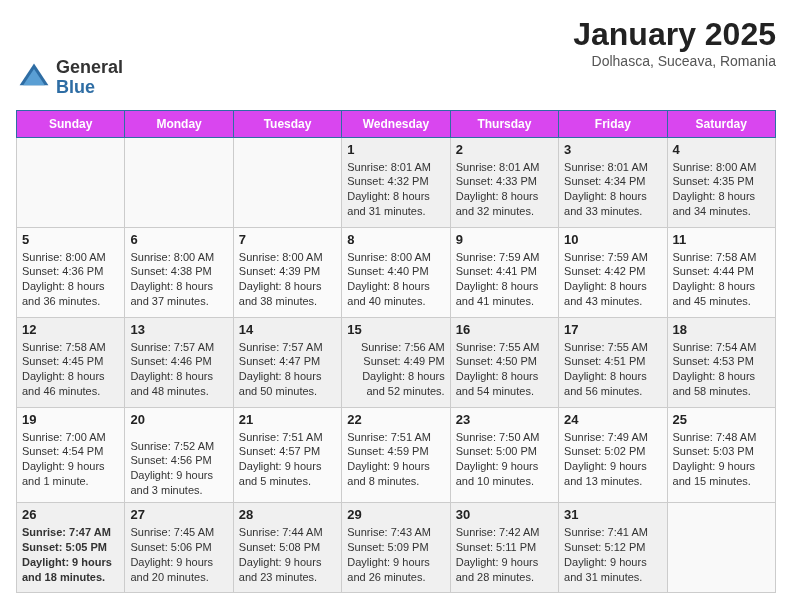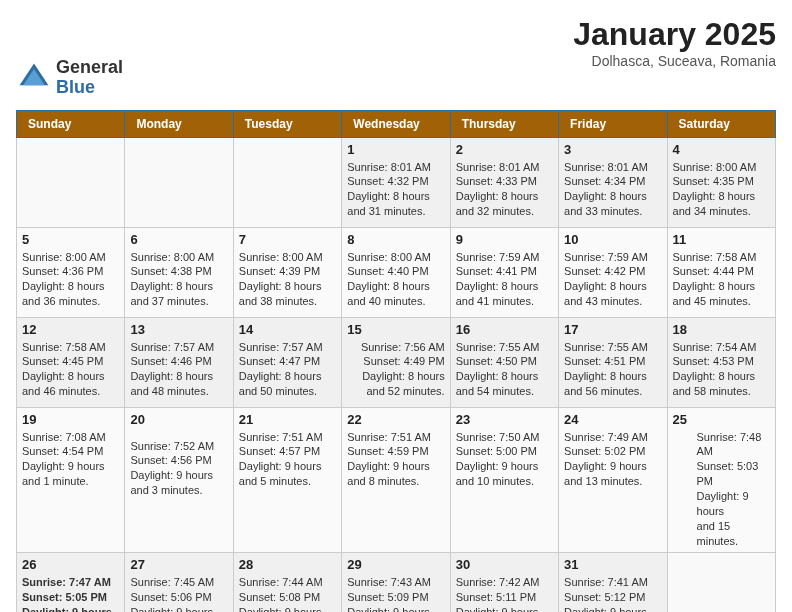--- a/index.html
+++ b/index.html
@@ -45,24 +45,24 @@
       font-size: 14px;
       color: #555;
       text-align: right;
     }
     .calendar {
       width: 100%;
       border-collapse: collapse;
       font-size: 11px;
     }
     .calendar th {
-      background: #a16207;
+      background: #d946ef;
       color: #fff;
-      padding: 6px 11px;
-      text-align: left;
+      padding: 6px 4px;
+      text-align: center;
       font-size: 12px;
       font-weight: bold;
       border: 1px solid #2e6da4;
     }
     .calendar td {
       border: 1px solid #ccc;
       vertical-align: top;
       padding: 4px 5px;
       width: calc(100% / 7);
       min-height: 80px;
@@ -253,21 +253,21 @@
           <div class="day-num">18</div>
           <div class="day-info" style="white-space: pre-line;">Sunrise: 7:54 AM
 Sunset: 4:53 PM
 Daylight: 8 hours
 and 58 minutes.</div>
         </td>
       </tr>
       <tr class="week-row">
         <td>
           <div class="day-num">19</div>
-          <div class="day-info" style="white-space: pre-line;">Sunrise: 7:08 AM
+          <div class="day-info" style="white-space: pre-line;">Sunrise: 7:00 AM
 Sunset: 4:54 PM
 Daylight: 9 hours
 and 1 minute.</div>
         </td>
         <td>
           <div class="day-num">20</div>
           <div class="day-info" style="white-space: pre-line; margin-top: 12px;">Sunrise: 7:52 AM
 Sunset: 4:56 PM
 Daylight: 9 hours
 and 3 minutes.</div>
@@ -295,21 +295,21 @@
         </td>
         <td>
           <div class="day-num">24</div>
           <div class="day-info" style="white-space: pre-line;">Sunrise: 7:49 AM
 Sunset: 5:02 PM
 Daylight: 9 hours
 and 13 minutes.</div>
         </td>
         <td>
           <div class="day-num">25</div>
-          <div class="day-info" style="white-space: pre-line; margin-left: 24px;">Sunrise: 7:48 AM
+          <div class="day-info" style="white-space: pre-line;">Sunrise: 7:48 AM
 Sunset: 5:03 PM
 Daylight: 9 hours
 and 15 minutes.</div>
         </td>
       </tr>
       <tr class="week-row">
         <td class="shaded">
           <div class="day-num">26</div>
           <div class="day-info" style="white-space: pre-line; font-weight: bold;">Sunrise: 7:47 AM
 Sunset: 5:05 PM

